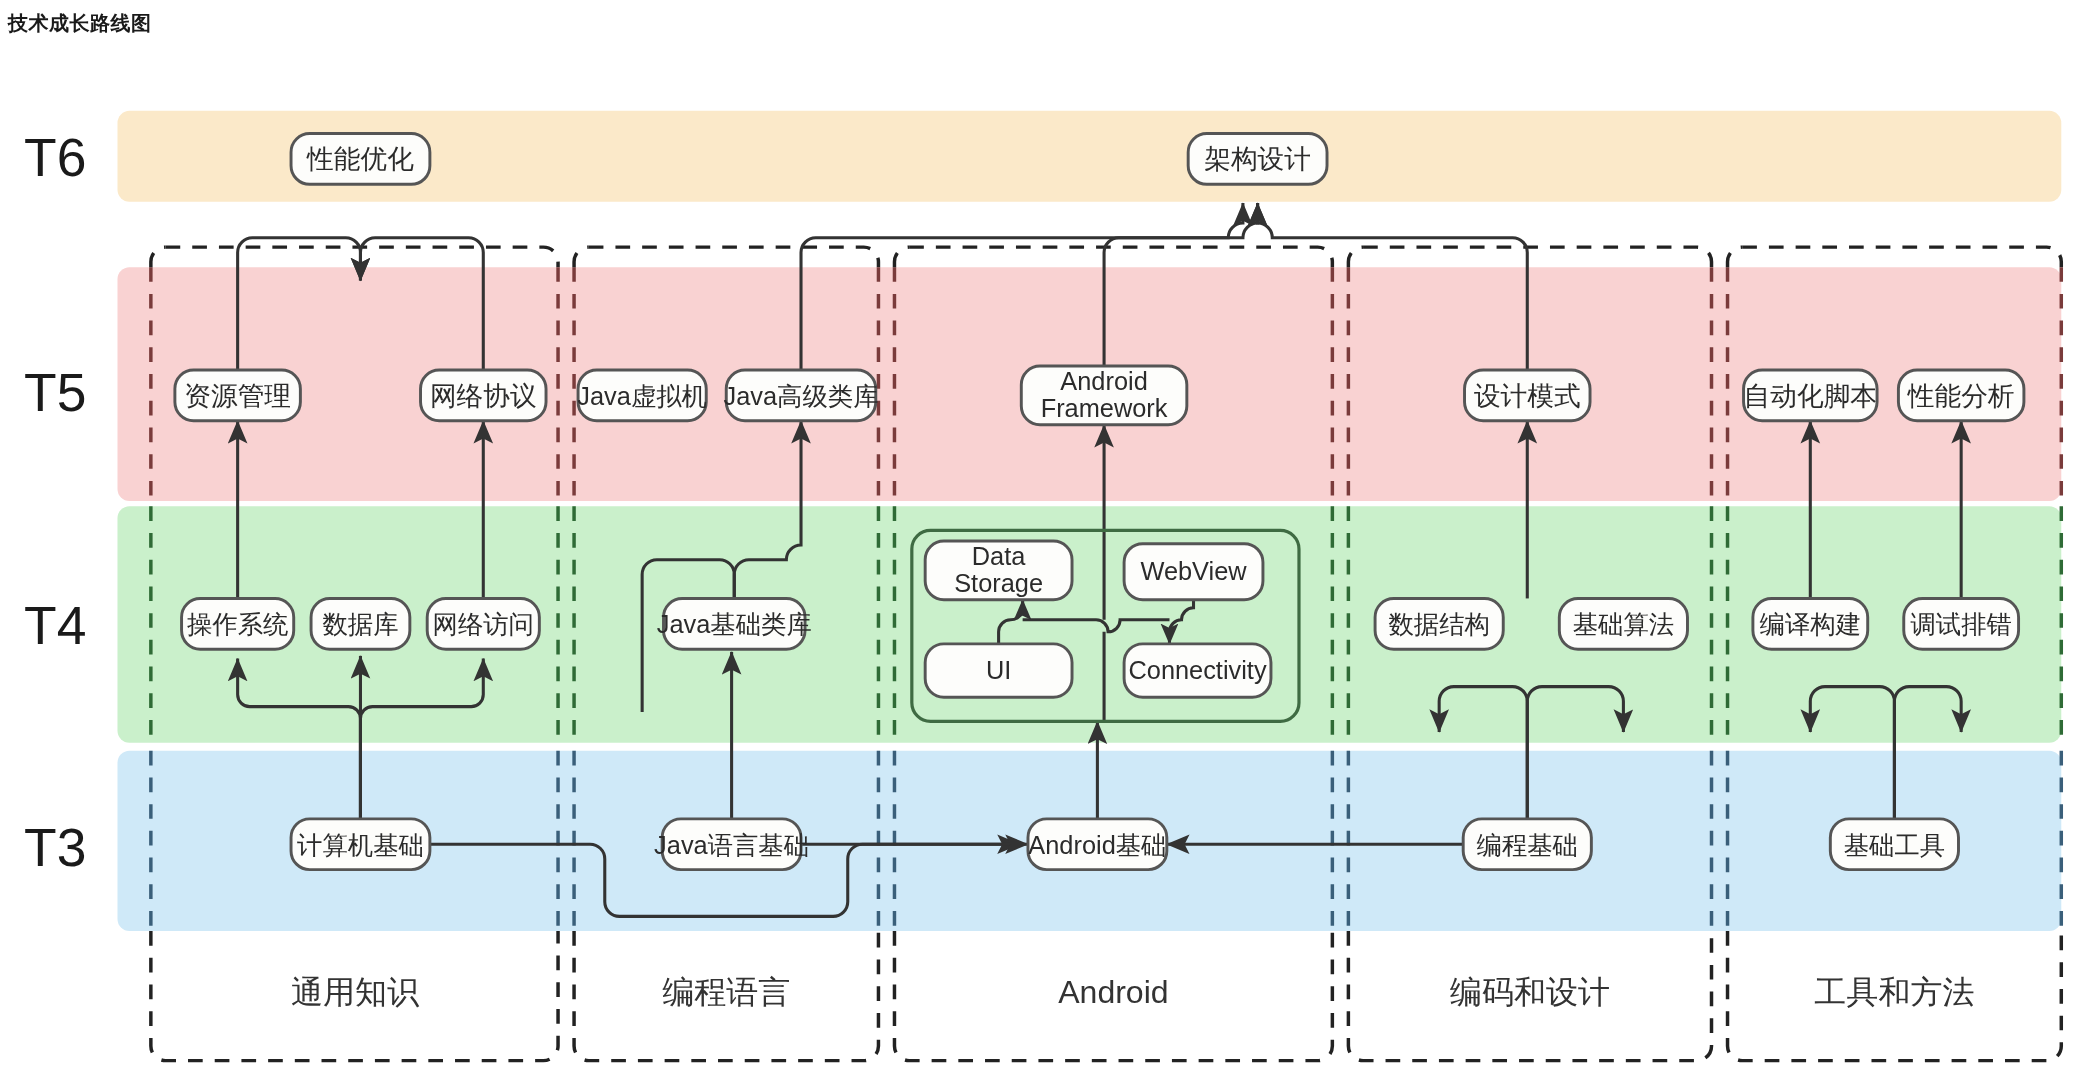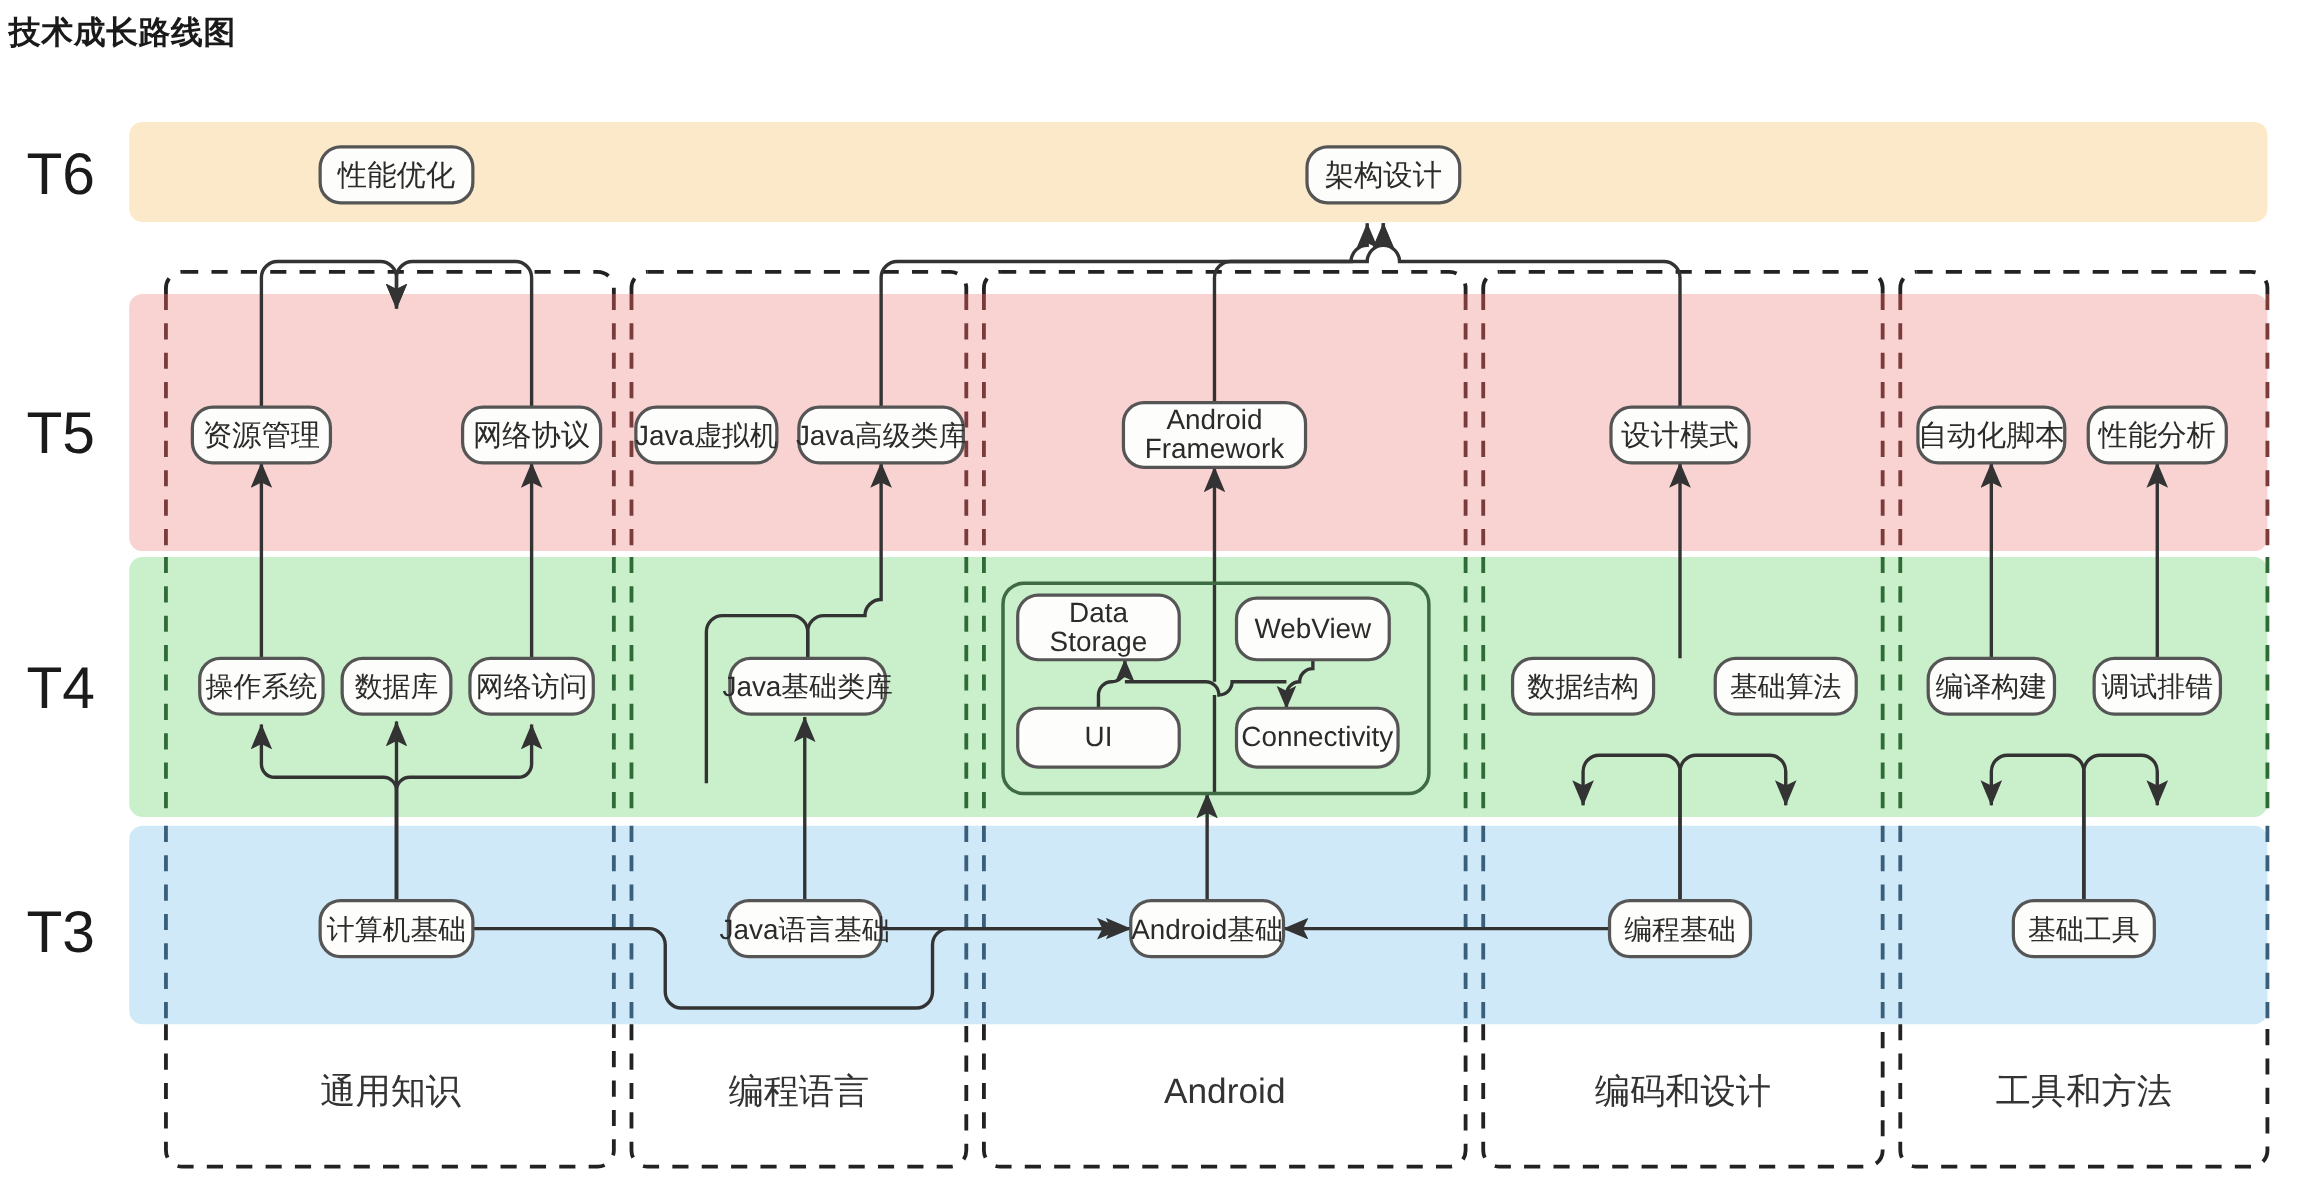--- a/index.html
+++ b/index.html
@@ -1,17 +1,17 @@
 <!DOCTYPE html>
 <html><head>
 <meta charset="utf-8">
 <style>
   html,body{margin:0;padding:0;background:#ffffff;}
   body{width:2096px;height:1082px;font-family:"Liberation Sans","DejaVu Sans",sans-serif;color:#1a1a1a;overflow:hidden;}
-  #page-title{position:absolute;left:8px;top:10px;font-size:29px;font-weight:bold;letter-spacing:.5px;}
+  #page-title{position:absolute;left:8px;top:10px;font-size:20px;font-weight:bold;letter-spacing:.5px;}
   #diagram{position:absolute;left:0;top:0;width:2096px;height:1082px;}
   .tier-label{font-size:40px;fill:#1a1a1a;font-family:"Liberation Sans","DejaVu Sans",sans-serif;}
   .node-text{font-size:20px;fill:#2b2b2b;text-anchor:middle;font-family:"Liberation Sans","DejaVu Sans",sans-serif;}
   .node-text.small{font-size:19px;}
   .group-text{font-size:24px;fill:#333;text-anchor:middle;font-family:"Liberation Sans","DejaVu Sans",sans-serif;}
   .nbox{fill:#fdfdfb;stroke:#555;stroke-width:2.2;}
   .edge{fill:none;stroke:#333;stroke-width:2.3;}
 </style>
 </head>
 <body>

